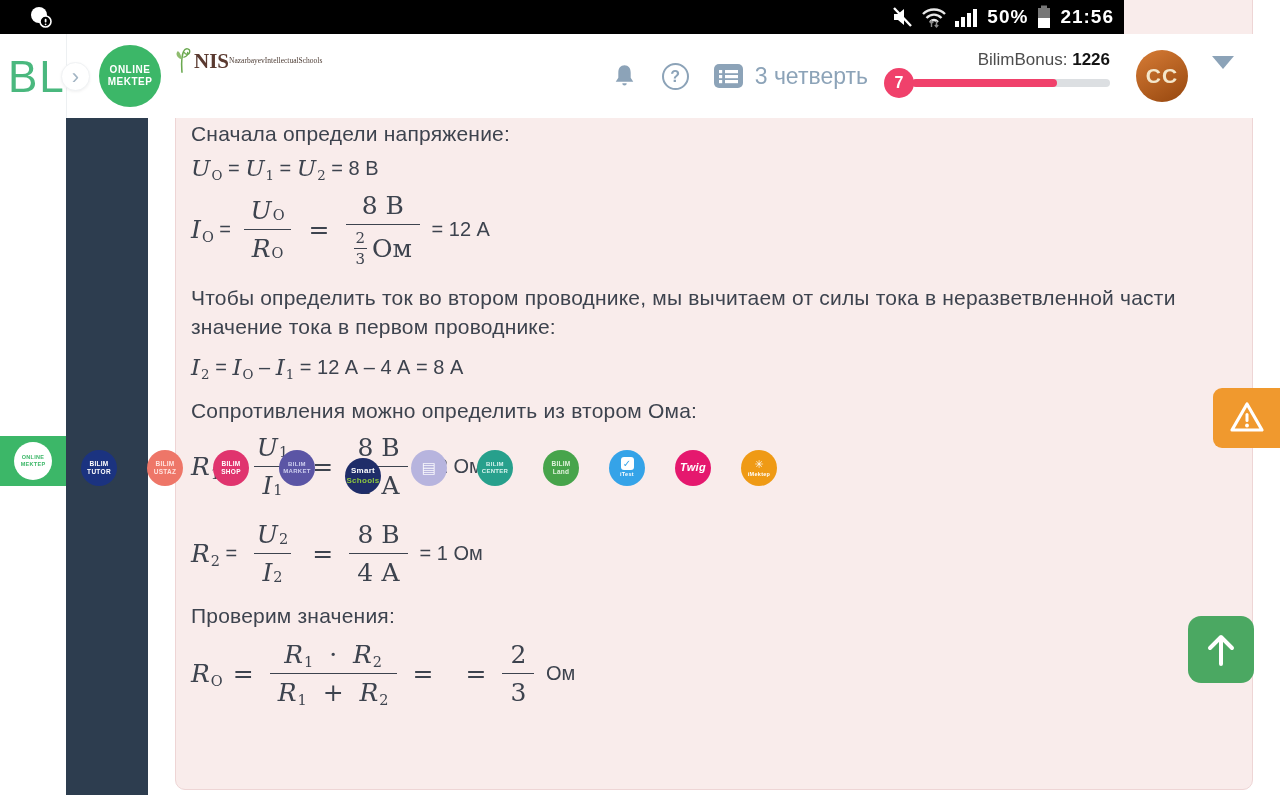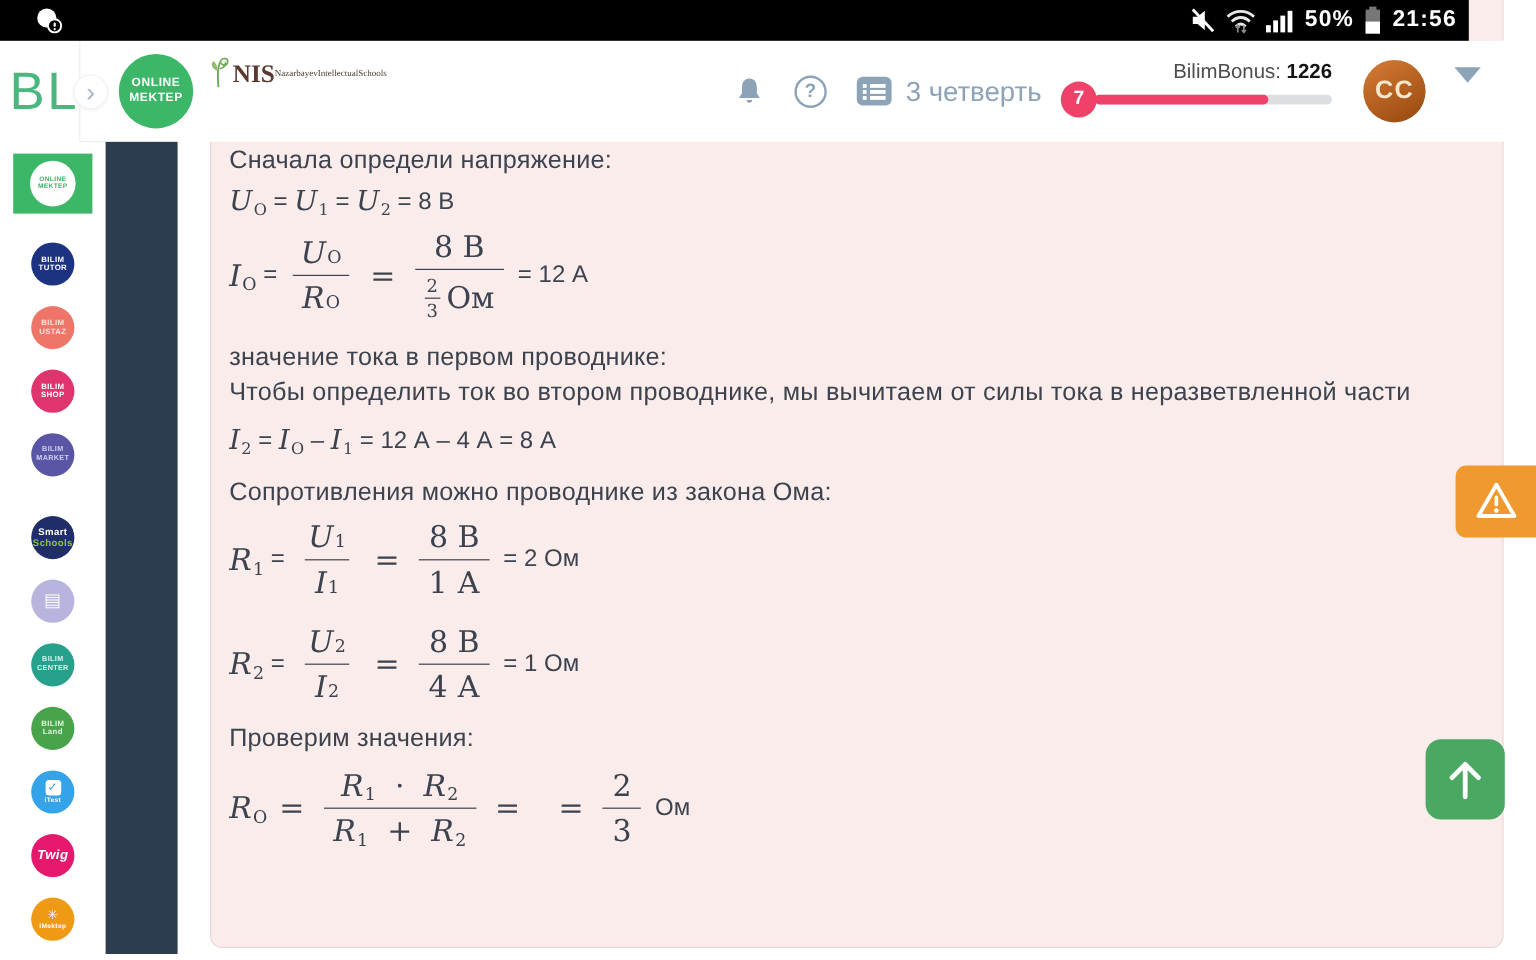--- a/index.html
+++ b/index.html
@@ -1,21 +1,21 @@
 <!DOCTYPE html>
 <html lang="ru"><head>
 <meta charset="utf-8">
 <style>
   * { margin:0; padding:0; box-sizing:border-box; }
   html,body { width:1280px; height:800px; overflow:hidden; background:#fff;
               font-family:"Liberation Sans","DejaVu Sans",sans-serif; }
   .screen { position:relative; width:1280px; height:800px; background:#fff; overflow:hidden; }
 
   
-  .statusbar { position:absolute; top:0; left:0; width:1224px; height:34px; background:#000;
+  .statusbar { position:absolute; top:0; left:0; width:1124px; height:34px; background:#000;
                display:flex; align-items:center; justify-content:space-between; padding:0 10px; z-index:60; }
   .sb-left { display:flex; align-items:center; padding-left:18px; }
   .sb-right { display:flex; align-items:center; gap:7px; color:#fff; }
   .sb-text { color:#fff; font-size:19px; font-weight:bold; letter-spacing:1px; }
 
   
   .header { position:absolute; top:34px; left:0; width:1280px; height:84px; background:#fff; z-index:40;
             display:flex; align-items:center; }
   .hdr-divider { position:absolute; left:66px; top:0; width:1px; height:84px; background:#edf0f2; }
   .bl-logo { position:absolute; left:8px; top:18px; font-size:44px; color:#4ab87e; letter-spacing:2px; font-weight:400;text-align:center; }
@@ -44,22 +44,22 @@
   .streak-badge { position:absolute; left:-14px; top:22px; width:30px; height:30px; border-radius:50%;
                   background:#f0416b; color:#fff; font-size:16px; font-weight:bold; text-align:center; line-height:30px; }
   .avatar { width:52px; height:52px; border-radius:50%; background:linear-gradient(150deg,#cd7430 15%,#9c4c12 90%);
             color:#f4e7cb; font-size:21px; font-weight:bold; display:flex; align-items:center; justify-content:center;
             margin-right:24px; cursor:pointer; letter-spacing:1px; }
   .caret-btn { margin-right:46px; background:none; border:none; cursor:pointer; }
   .caret { width:0; height:0; border-left:11px solid transparent; border-right:11px solid transparent;
            border-top:13px solid #8ca3b8; }
 
   
-  .rail { position:absolute; left:0; top:118px; width:88px; bottom:0; background:#fff; z-index:30;
-          display:flex; flex-direction:column; align-items:center; }
+  .rail { position:absolute; left:0; top:118px; width:66px; bottom:0; background:#fff; z-index:30;
+          display:flex; flex-direction:row; align-items:center; }
   .sb-item { width:66px; display:flex; align-items:center; justify-content:center; cursor:pointer; flex:none; }
   .sb-item.active { height:50px; background:#3cb768; margin-top:10px; margin-bottom:7px; }
   .sb-circle { width:36px; height:36px; border-radius:50%; display:flex; flex-direction:column;
                align-items:center; justify-content:center; line-height:1.15; letter-spacing:.3px;
                font-weight:bold; text-transform:uppercase; text-align:center; }
   .sb-item.active .sb-circle { width:38px; height:38px; background:#fff; }
   .sb-gap { margin-top:17px; }
   .sb-gap-lg { margin-top:33px; }
   .sb-nocase .sb-circle { text-transform:none; }
   .sb-script .sb-circle { font-style:italic; }
@@ -143,34 +143,34 @@
                 <span class="fx-rm fx-num">2</span>
                 <span class="fx-rm fx-den">3</span>
               </span>
               <span class="fx-rm">Ом</span>
             </span>
           </span>
           <span class="fx-sans"> = 12 А</span>
         </span>
       </div>
     <div class="para para2">
+      <span>Чтобы определить ток во втором проводнике, мы вычитаем от силы тока в неразветвленной части</span>
       <span>значение тока в первом проводнике:</span>
-      <span>Чтобы определить ток во втором проводнике, мы вычитаем от силы тока в неразветвленной части</span>
     </div>
     <div class="formula formula-inline mt-f-i2">
         <span class="fx-row">
           <span class="fx-var">I<span class="fx-sub">2</span></span>
           <span class="fx-sans"> = </span>
           <span class="fx-var">I<span class="fx-sub">О</span></span>
           <span class="fx-sans"> – </span>
           <span class="fx-var">I<span class="fx-sub">1</span></span>
           <span class="fx-sans"> = 12 А – 4 А = 8 А</span>
         </span>
       </div>
-    <div class="para mt-p3">Сопротивления можно проводнике из закона Ома:</div>
+    <div class="para mt-p3">Сопротивления можно определить из втором Ома:</div>
     <div class="formula formula-display mt-f-r1">
         <span class="fx-row">
           <span class="fx-var">R<span class="fx-sub">1</span></span>
           <span class="fx-sans"> = </span>
           <span class="fx-frac">
             <span class="fx-var fx-num">U<span class="fx-sub">1</span></span>
             <span class="fx-var fx-den">I<span class="fx-sub">1</span></span>
           </span>
           <span class="fx-op">=</span>
           <span class="fx-frac">

